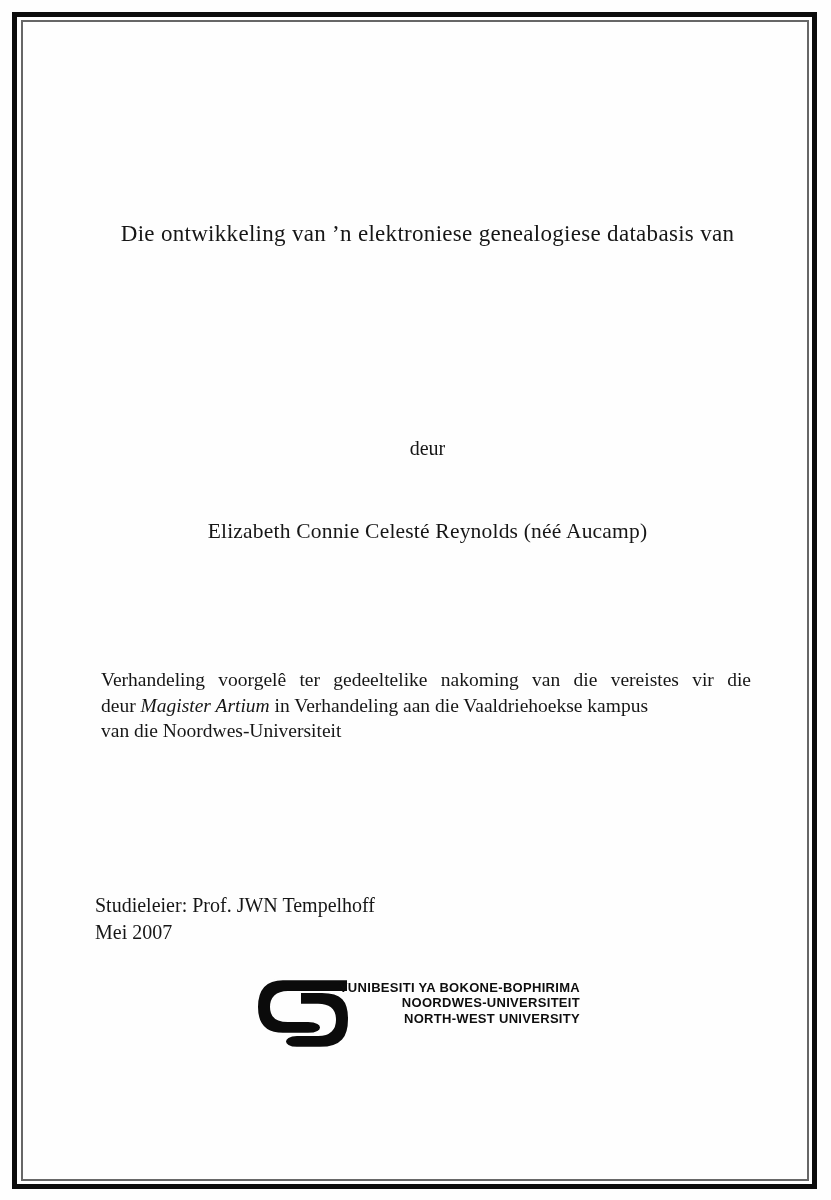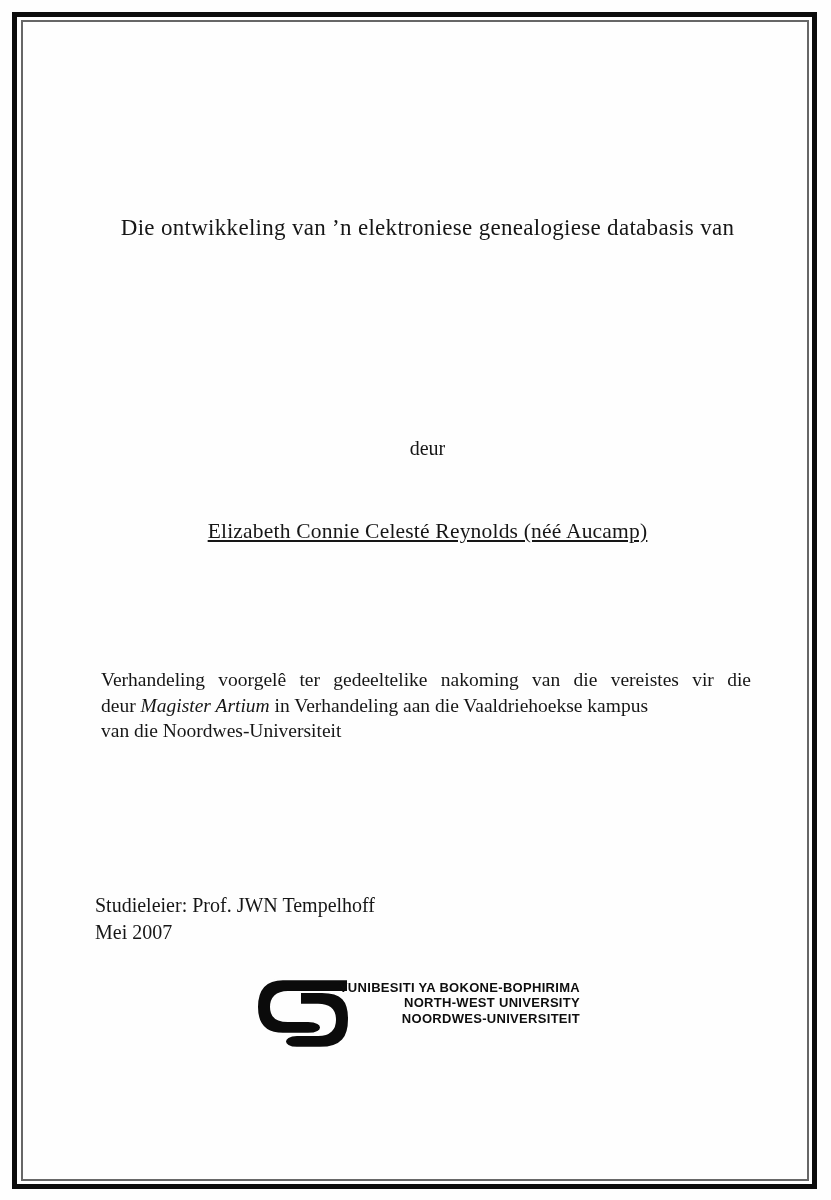--- a/index.html
+++ b/index.html
@@ -21,21 +21,21 @@
   }
   .frame-inner {
     position: absolute;
     left: 21px; top: 20px; right: 22px; bottom: 19px;
     border: 2px solid rgba(45,45,45,0.72);
     pointer-events: none;
   }
   .title {
     position: absolute;
     left: 100px; right: 76px; top: 207px;
-    margin: 0;
+    margin: 6px;
     font-size: 23px;
     font-weight: 400;
     line-height: 42px;
     letter-spacing: 0.3px;
     text-align: center;
   }
   .title span { display: block; }
   .byline {
     position: absolute;
     left: 100px; right: 76px; top: 436px;
@@ -43,21 +43,20 @@
     line-height: 24px;
     text-align: center;
   }
   .author {
     position: absolute;
     left: 100px; right: 76px; top: 517px;
     font-size: 21.5px;
     line-height: 28px;
     letter-spacing: 0.2px;
     text-align: center;
-    text-decoration: underline;
   }
   .submission {
     position: absolute;
     left: 101px; top: 659px;
     width: 650px;
     font-size: 19.5px;
     line-height: 25.5px;
     margin-top: 8px;
   }
   .submission .just {
@@ -130,18 +129,18 @@
     <div>Mei 2007</div>
   </div>
 
   <div class="logo">
     <svg class="logo-mark" viewBox="0 0 94 66" preserveAspectRatio="none" aria-hidden="true">
       <path class="mk" d="M 44 13 H 66 C 86 13 93 21 93 38 C 93 55 86 65 64 65 H 41 C 33 65 29 62 29 59 C 29 56 33 53 41 53 H 62 C 74 53 79 47 79 39 C 79 30 74 25 62 25 H 44 Z"></path>
       <path class="mk" d="M 27 1 H 92 V 13 H 32 C 20 13 15 19 15 27 C 15 35 20 40 32 40 H 52 C 61 40 65 43 65 46 C 65 49 61 52 52 52 H 27 C 9 52 1 42 1 27 C 1 11 9 1 27 1 Z"></path>
     </svg>
     <div class="logo-text">
       <div>YUNIBESITI YA BOKONE-BOPHIRIMA</div>
+      <div>NOORDWES-UNIVERSITEIT</div>
       <div>NORTH-WEST UNIVERSITY</div>
-      <div>NOORDWES-UNIVERSITEIT</div>
     </div>
   </div>
 
 </div>
 
 </body></html>

